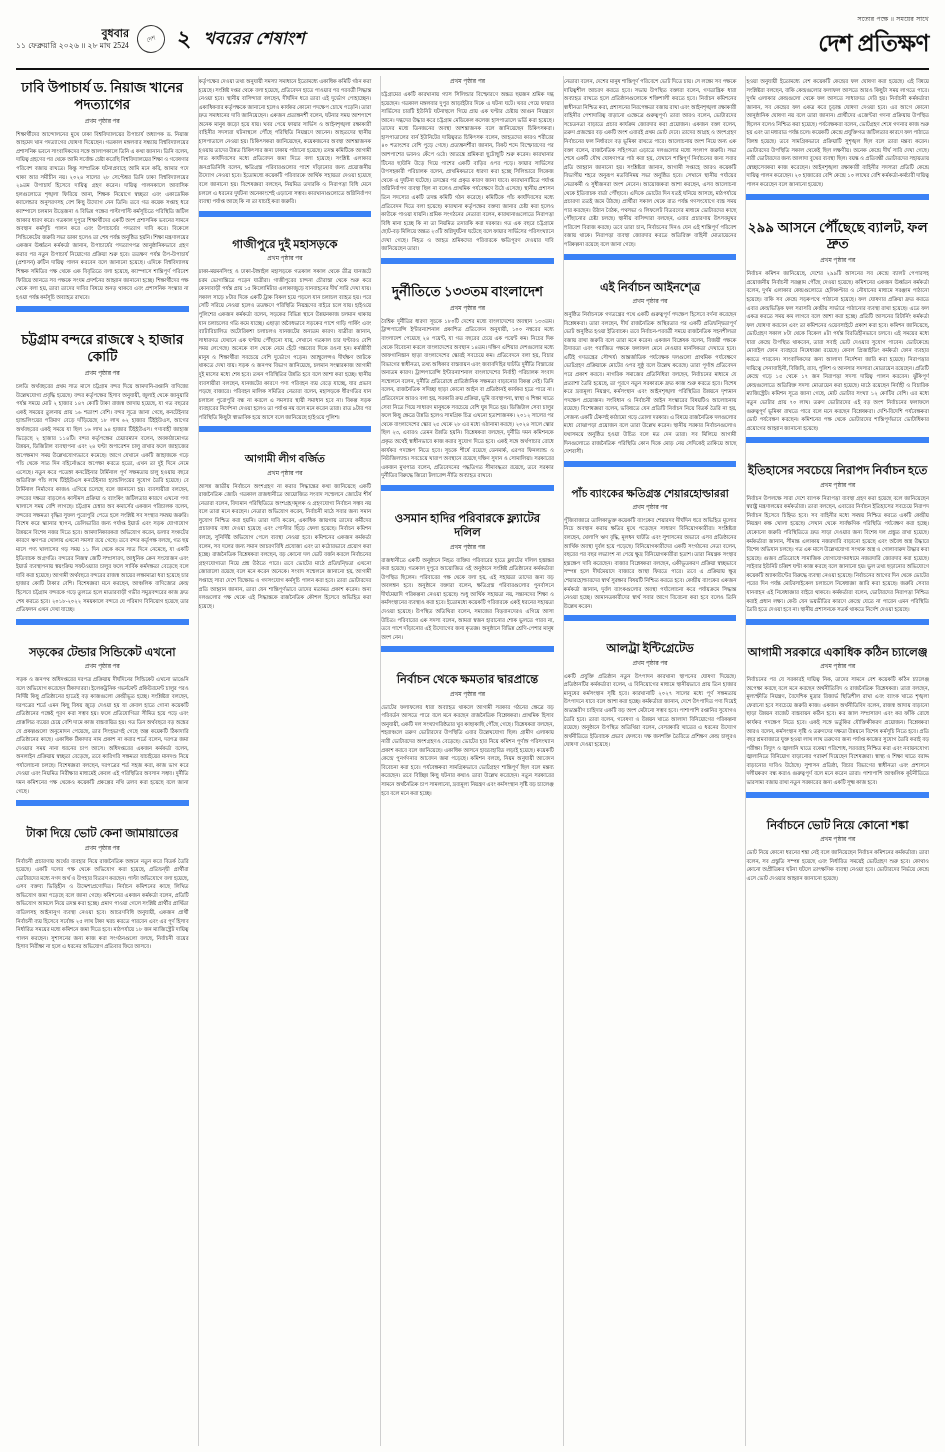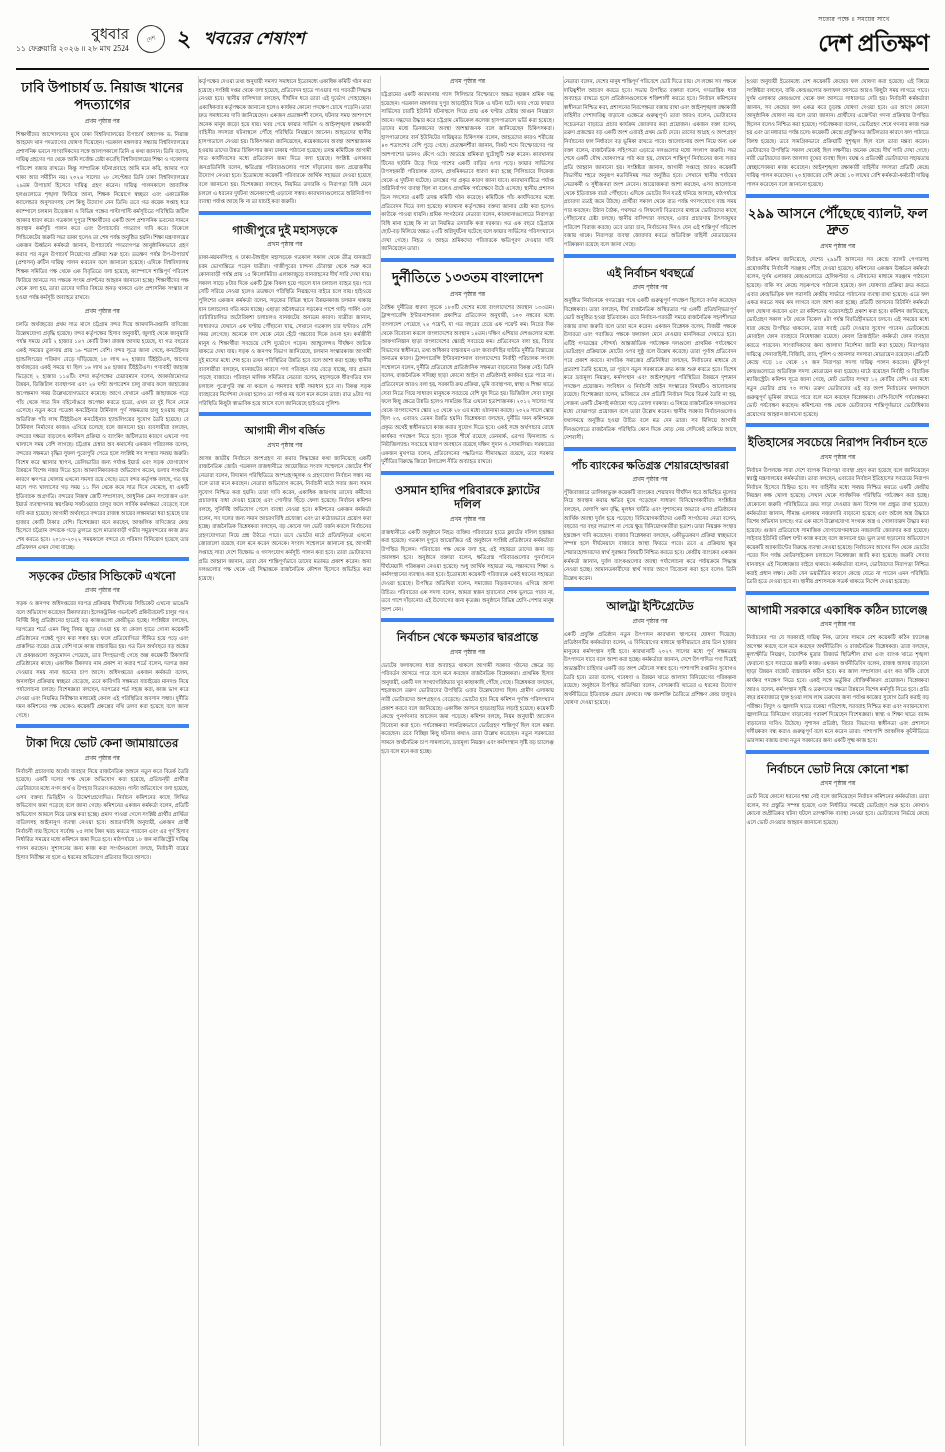--- a/index.html
+++ b/index.html
@@ -33,22 +33,22 @@
   .mast-left {
     display: flex;
     align-items: center;
     gap: 8px;
   }
   .mast-date {
     text-align: right;
     line-height: 1.25;
   }
   .mast-day {
-    font-size: 15px;
-    font-weight: normal;
+    font-size: 11px;
+    font-weight: bold;
   }
   .mast-datetext {
     font-size: 7.5px;
     letter-spacing: 0.2px;
   }
   .mast-seal {
     width: 26px;
     height: 26px;
     border: 1px solid #333;
     border-radius: 50%;
@@ -72,21 +72,21 @@
     letter-spacing: 0.3px;
     font-style: italic;
   }
   .mast-brand {
     font-size: 23px;
     font-weight: bold;
     letter-spacing: -0.5px;
     white-space: nowrap;
   }
   .mast-brand-wrap {
-    text-align: left;
+    text-align: right;
   }
   .mast-brand-sub {
     font-size: 6px;
     letter-spacing: 0.4px;
     color: #333;
   }
 
   
   .columns {
     display: grid;
@@ -103,22 +103,22 @@
     border-right: none;
     padding-right: 0;
   }
 
   .headline {
     font-size: 13.5px;
     font-weight: bold;
     line-height: 1.25;
     text-align: center;
     margin: 4px 0 2px 0;
-    padding-top: 8px;
-    border-top: 4px solid #3b82f6;
+    padding-top: 20px;
+    border-top: 6px solid #3b82f6;
   }
   .headline.first {
     border-top: none;
     padding-top: 0;
   }
   .headline.small {
     font-size: 11.5px;
   }
   .headline.tiny {
     font-size: 10.5px;
@@ -164,20 +164,21 @@
     </div>
   </div>
 
   <div class="columns">
 
     <div class="col">
       <div class="headline first">ঢাবি উপাচার্য ড. নিয়াজ খানের পদত্যাগের</div>
       <div class="byline">প্রথম পৃষ্ঠার পর</div>
       <div class="body">শিক্ষার্থীদের আন্দোলনের মুখে ঢাকা বিশ্ববিদ্যালয়ের উপাচার্য অধ্যাপক ড. নিয়াজ আহমেদ খান পদত্যাগের ঘোষণা দিয়েছেন। গতকাল মঙ্গলবার সন্ধ্যায় বিশ্ববিদ্যালয়ের প্রশাসনিক ভবনে সাংবাদিকদের সঙ্গে আলাপকালে তিনি এ কথা জানান। তিনি বলেন, দায়িত্ব গ্রহণের পর থেকে আমি সর্বোচ্চ চেষ্টা করেছি বিশ্ববিদ্যালয়ের শিক্ষা ও গবেষণার পরিবেশ বজায় রাখতে। কিন্তু সাম্প্রতিক ঘটনাপ্রবাহে আমি মনে করি, আমার পদে থাকা আর সমীচীন নয়। ২০২৪ সালের ২৮ সেপ্টেম্বর তিনি ঢাকা বিশ্ববিদ্যালয়ের ২৯তম উপাচার্য হিসেবে দায়িত্ব গ্রহণ করেন। দায়িত্ব পালনকালে আবাসিক হলগুলোতে শৃঙ্খলা ফিরিয়ে আনা, শিক্ষক নিয়োগে স্বচ্ছতা এবং একাডেমিক ক্যালেন্ডার অনুসরণসহ বেশ কিছু উদ্যোগ নেন তিনি। তবে গত কয়েক সপ্তাহ ধরে ক্যাম্পাসে চলমান উত্তেজনা ও বিভিন্ন পক্ষের পাল্টাপাল্টি কর্মসূচিতে পরিস্থিতি জটিল আকার ধারণ করে। গতকাল দুপুরে শিক্ষার্থীদের একটি অংশ প্রশাসনিক ভবনের সামনে অবস্থান কর্মসূচি পালন করে এবং উপাচার্যের পদত্যাগ দাবি করে। বিকেলে সিন্ডিকেটের জরুরি সভা ডাকা হলেও তা শেষ পর্যন্ত অনুষ্ঠিত হয়নি। শিক্ষা মন্ত্রণালয়ের একজন ঊর্ধ্বতন কর্মকর্তা জানান, উপাচার্যের পদত্যাগপত্র আনুষ্ঠানিকভাবে গ্রহণ করার পর নতুন উপাচার্য নিয়োগের প্রক্রিয়া শুরু হবে। ততক্ষণ পর্যন্ত উপ-উপাচার্য (প্রশাসন) রুটিন দায়িত্ব পালন করবেন বলে জানানো হয়েছে। এদিকে বিশ্ববিদ্যালয় শিক্ষক সমিতির পক্ষ থেকে এক বিবৃতিতে বলা হয়েছে, ক্যাম্পাসে শান্তিপূর্ণ পরিবেশ ফিরিয়ে আনতে সব পক্ষকে সংযম প্রদর্শনের আহ্বান জানানো হচ্ছে। শিক্ষার্থীদের পক্ষ থেকে বলা হয়, তারা তাদের দাবির বিষয়ে অনড় থাকবে এবং প্রশাসনিক সংস্কার না হওয়া পর্যন্ত কর্মসূচি অব্যাহত রাখবে।</div>
 
+      <div class="headline">চট্টগ্রাম বন্দরে রাজস্বে ২ হাজার কোটি</div>
       <div class="byline">প্রথম পৃষ্ঠার পর</div>
       <div class="body">চলতি অর্থবছরের প্রথম সাত মাসে চট্টগ্রাম বন্দর দিয়ে আমদানি-রপ্তানি বাণিজ্যে উল্লেখযোগ্য প্রবৃদ্ধি হয়েছে। বন্দর কর্তৃপক্ষের হিসাব অনুযায়ী, জুলাই থেকে জানুয়ারি পর্যন্ত সময়ে মোট ২ হাজার ১৪৭ কোটি টাকা রাজস্ব আদায় হয়েছে, যা গত বছরের একই সময়ের তুলনায় প্রায় ১৬ শতাংশ বেশি। বন্দর সূত্রে জানা গেছে, কনটেইনার হ্যান্ডলিংয়ের পরিমাণ বেড়ে দাঁড়িয়েছে ১৮ লাখ ৬২ হাজার টিইইউএস, আগের অর্থবছরের একই সময়ে যা ছিল ১৬ লাখ ৯৪ হাজার টিইইউএস। পণ্যবাহী জাহাজ ভিড়েছে ২ হাজার ১১৪টি। বন্দর কর্তৃপক্ষের চেয়ারম্যান বলেন, অবকাঠামোগত উন্নয়ন, ডিজিটাল ব্যবস্থাপনা এবং ২৪ ঘণ্টা অপারেশন চালু রাখার ফলে জাহাজের অপেক্ষমাণ সময় উল্লেখযোগ্যভাবে কমেছে। আগে যেখানে একটি জাহাজকে গড়ে পাঁচ থেকে সাত দিন বহির্নোঙরে অপেক্ষা করতে হতো, এখন তা দুই দিনে নেমে এসেছে। নতুন করে পতেঙ্গা কনটেইনার টার্মিনাল পূর্ণ সক্ষমতায় চালু হওয়ায় বছরে অতিরিক্ত পাঁচ লাখ টিইইউএস কনটেইনার হ্যান্ডলিংয়ের সুযোগ তৈরি হয়েছে। বে টার্মিনাল নির্মাণের কাজও এগিয়ে চলেছে বলে জানানো হয়। ব্যবসায়ীরা বলছেন, বন্দরের দক্ষতা বাড়লেও কাস্টমস প্রক্রিয়া ও ব্যাংকিং জটিলতার কারণে এখনো পণ্য খালাসে সময় বেশি লাগছে। চট্টগ্রাম চেম্বার অব কমার্সের একজন পরিচালক বলেন, বন্দরের সক্ষমতা বৃদ্ধির সুফল পুরোপুরি পেতে হলে সংশ্লিষ্ট সব সংস্থার সমন্বয় জরুরি। বিশেষ করে স্ক্যানার স্থাপন, ডেলিভারির জন্য পর্যাপ্ত ইয়ার্ড এবং সড়ক যোগাযোগ উন্নয়নে বিশেষ নজর দিতে হবে। আমদানিকারকরা অভিযোগ করেন, ডলার সংকটের কারণে ঋণপত্র খোলায় এখনো সমস্যা রয়ে গেছে। তবে বন্দর কর্তৃপক্ষ বলছে, গত ছয় মাসে পণ্য খালাসের গড় সময় ১১ দিন থেকে কমে সাত দিনে নেমেছে, যা একটি ইতিবাচক অগ্রগতি। বন্দরের নিজস্ব জেটি সম্প্রসারণ, আধুনিক ক্রেন সংযোজন এবং ইয়ার্ড ব্যবস্থাপনায় স্বয়ংক্রিয় সফটওয়্যার চালুর ফলে সার্বিক কর্মদক্ষতা বেড়েছে বলে দাবি করা হয়েছে। আগামী অর্থবছরে বন্দরের রাজস্ব আয়ের লক্ষ্যমাত্রা ধরা হয়েছে চার হাজার কোটি টাকার বেশি। বিশেষজ্ঞরা মনে করছেন, আঞ্চলিক বাণিজ্যের কেন্দ্র হিসেবে চট্টগ্রাম বন্দরকে গড়ে তুলতে হলে মাতারবাড়ী গভীর সমুদ্রবন্দরের কাজ দ্রুত শেষ করতে হবে। ২০১৮-২০২২ সময়কালে বন্দরে যে পরিমাণ বিনিয়োগ হয়েছে তার প্রতিফলন এখন দেখা যাচ্ছে।</div>
 
       <div class="headline small">সড়কের টেন্ডার সিন্ডিকেট এখনো</div>
       <div class="byline">প্রথম পৃষ্ঠার পর</div>
       <div class="body">সড়ক ও জনপথ অধিদপ্তরের দরপত্র প্রক্রিয়ায় দীর্ঘদিনের সিন্ডিকেট এখনো ভাঙেনি বলে অভিযোগ করেছেন ঠিকাদাররা। ইলেকট্রনিক গভর্নমেন্ট প্রকিউরমেন্ট চালুর পরও নির্দিষ্ট কিছু প্রতিষ্ঠানের হাতেই বড় কাজগুলো কেন্দ্রীভূত হচ্ছে। সংশ্লিষ্টরা বলছেন, দরপত্রের শর্তে এমন কিছু বিষয় জুড়ে দেওয়া হয় যা কেবল হাতে গোনা কয়েকটি প্রতিষ্ঠানের পক্ষেই পূরণ করা সম্ভব হয়। ফলে প্রতিযোগিতা সীমিত হয়ে পড়ে এবং প্রাক্কলিত ব্যয়ের চেয়ে বেশি দামে কাজ বাস্তবায়িত হয়। গত তিন অর্থবছরে বড় অঙ্কের যে প্রকল্পগুলো অনুমোদন পেয়েছে, তার সিংহভাগই গেছে অল্প কয়েকটি ঠিকাদারি প্রতিষ্ঠানের কাছে। একাধিক ঠিকাদার নাম প্রকাশ না করার শর্তে বলেন, দরপত্র জমা দেওয়ার সময় নানা ধরনের চাপ আসে। অধিদপ্তরের একজন কর্মকর্তা বলেন, অনলাইন প্রক্রিয়ায় স্বচ্ছতা বেড়েছে, তবে কারিগরি সক্ষমতা যাচাইয়ের মানদণ্ড নিয়ে পর্যালোচনা চলছে। বিশেষজ্ঞরা বলছেন, দরপত্রের শর্ত সহজ করা, কাজ ভাগ করে দেওয়া এবং নিয়মিত নিরীক্ষার মাধ্যমেই কেবল এই পরিস্থিতির অবসান সম্ভব। দুর্নীতি দমন কমিশনের পক্ষ থেকেও কয়েকটি প্রকল্পের নথি তলব করা হয়েছে বলে জানা গেছে।</div>
 
       <div class="headline small">টাকা দিয়ে ভোট কেনা জামায়াতের</div>
       <div class="byline">প্রথম পৃষ্ঠার পর</div>
       <div class="body">নির্বাচনী প্রচারণায় অর্থের ব্যবহার নিয়ে রাজনৈতিক অঙ্গনে নতুন করে বিতর্ক তৈরি হয়েছে। একটি দলের পক্ষ থেকে অভিযোগ করা হয়েছে, প্রতিদ্বন্দ্বী প্রার্থীরা ভোটারদের মধ্যে নগদ অর্থ ও উপহার বিতরণ করছেন। পাল্টা অভিযোগে বলা হয়েছে, এসব বক্তব্য ভিত্তিহীন ও উদ্দেশ্যপ্রণোদিত। নির্বাচন কমিশনের কাছে লিখিত অভিযোগ জমা পড়েছে বলে জানা গেছে। কমিশনের একজন কর্মকর্তা বলেন, প্রতিটি অভিযোগ আমলে নিয়ে তদন্ত করা হচ্ছে। প্রমাণ পাওয়া গেলে সংশ্লিষ্ট প্রার্থীর প্রার্থিতা বাতিলসহ আইনানুগ ব্যবস্থা নেওয়া হবে। আচরণবিধি অনুযায়ী, একজন প্রার্থী নির্বাচনী ব্যয় হিসেবে সর্বোচ্চ ২৫ লাখ টাকা খরচ করতে পারবেন এবং এর পূর্ণ হিসাব নির্ধারিত সময়ের মধ্যে কমিশনে জমা দিতে হবে। মাঠপর্যায়ে ১৮ জন ম্যাজিস্ট্রেট দায়িত্ব পালন করছেন। সুশাসনের জন্য কাজ করা সংগঠনগুলো বলছে, নির্বাচনী ব্যয়ের হিসাব নিরীক্ষা না হলে এ ধরনের অভিযোগ প্রতিবার ফিরে আসবে।</div>
@@ -208,21 +209,21 @@
       <div class="body">রাজধানীতে একটি অনুষ্ঠানে নিহত ব্যক্তির পরিবারের হাতে ফ্ল্যাটের দলিল হস্তান্তর করা হয়েছে। গতকাল দুপুরে আয়োজিত ওই অনুষ্ঠানে সংশ্লিষ্ট প্রতিষ্ঠানের কর্মকর্তারা উপস্থিত ছিলেন। পরিবারের পক্ষ থেকে বলা হয়, এই সহায়তা তাদের জন্য বড় অবলম্বন হবে। অনুষ্ঠানে বক্তারা বলেন, ক্ষতিগ্রস্ত পরিবারগুলোর পুনর্বাসনে দীর্ঘমেয়াদি পরিকল্পনা নেওয়া হয়েছে। শুধু আর্থিক সহায়তা নয়, সন্তানদের শিক্ষা ও কর্মসংস্থানের ব্যবস্থাও করা হবে। ইতোমধ্যে কয়েকটি পরিবারকে একই ধরনের সহায়তা দেওয়া হয়েছে। উপস্থিত অতিথিরা বলেন, সমাজের বিত্তবানদেরও এগিয়ে আসা উচিত। পরিবারের এক সদস্য বলেন, আমরা স্বজন হারানোর শোক ভুলতে পারব না, তবে পাশে দাঁড়ানোর এই উদ্যোগের জন্য কৃতজ্ঞ। অনুষ্ঠানে বিভিন্ন শ্রেণি-পেশার মানুষ অংশ নেন।</div>
 
       <div class="headline small">নির্বাচন থেকে ক্ষমতার দ্বারপ্রান্তে</div>
       <div class="byline">প্রথম পৃষ্ঠার পর</div>
       <div class="body">ভোটের ফলাফলের ধারা অব্যাহত থাকলে আগামী সরকার গঠনের ক্ষেত্রে বড় পরিবর্তন আসতে পারে বলে মনে করছেন রাজনৈতিক বিশ্লেষকরা। প্রাথমিক হিসাব অনুযায়ী, একটি দল সংখ্যাগরিষ্ঠতার খুব কাছাকাছি পৌঁছে গেছে। বিশ্লেষকরা বলছেন, শহরাঞ্চলে তরুণ ভোটারদের উপস্থিতি এবার উল্লেখযোগ্য ছিল। গ্রামীণ এলাকায় নারী ভোটারদের অংশগ্রহণও বেড়েছে। ভোটের হার নিয়ে কমিশন পূর্ণাঙ্গ পরিসংখ্যান প্রকাশ করবে বলে জানিয়েছে। একাধিক আসনে হাড্ডাহাড্ডি লড়াই হয়েছে। কয়েকটি কেন্দ্রে পুনর্গণনার আবেদন জমা পড়েছে। কমিশন বলছে, নিয়ম অনুযায়ী আবেদন বিবেচনা করা হবে। পর্যবেক্ষকরা সামগ্রিকভাবে ভোটগ্রহণ শান্তিপূর্ণ ছিল বলে মন্তব্য করেছেন। তবে বিচ্ছিন্ন কিছু ঘটনার কথাও তারা উল্লেখ করেছেন। নতুন সরকারের সামনে অর্থনৈতিক চাপ সামলানো, দ্রব্যমূল্য নিয়ন্ত্রণ এবং কর্মসংস্থান সৃষ্টি বড় চ্যালেঞ্জ হবে বলে মনে করা হচ্ছে।</div>
     </div>
 
     <div class="col">
       <div class="body jump">নেতারা বলেন, দেশের মানুষ শান্তিপূর্ণ পরিবেশে ভোট দিতে চায়। সে লক্ষ্যে সব পক্ষকে দায়িত্বশীল আচরণ করতে হবে। সভায় উপস্থিত বক্তারা বলেন, গণতান্ত্রিক ধারা অব্যাহত রাখতে হলে প্রতিষ্ঠানগুলোকে শক্তিশালী করতে হবে। নির্বাচন কমিশনের স্বাধীনতা নিশ্চিত করা, প্রশাসনের নিরপেক্ষতা বজায় রাখা এবং আইনশৃঙ্খলা রক্ষাকারী বাহিনীর পেশাদারিত্ব বাড়ানো এক্ষেত্রে গুরুত্বপূর্ণ। তারা আরও বলেন, ভোটারদের সচেতনতা বাড়াতে প্রচার কার্যক্রম জোরদার করা প্রয়োজন। একজন বক্তা বলেন, তরুণ প্রজন্মের বড় একটি অংশ এবারই প্রথম ভোট দেবে। তাদের আগ্রহ ও অংশগ্রহণ নির্বাচনের ফল নির্ধারণে বড় ভূমিকা রাখতে পারে। আলোচনায় অংশ নিয়ে অন্য এক বক্তা বলেন, রাজনৈতিক সহিংসতা এড়াতে দলগুলোর মধ্যে সংলাপ জরুরি। সভা শেষে একটি যৌথ ঘোষণাপত্র পাঠ করা হয়, যেখানে শান্তিপূর্ণ নির্বাচনের জন্য সবার প্রতি আহ্বান জানানো হয়। সংশ্লিষ্টরা জানান, আগামী সপ্তাহে আরও কয়েকটি বিভাগীয় শহরে অনুরূপ মতবিনিময় সভা অনুষ্ঠিত হবে। সেখানে স্থানীয় পর্যায়ের নেতাকর্মী ও সুধীজনরা অংশ নেবেন। আয়োজকরা আশা করছেন, এসব আলোচনা থেকে ইতিবাচক বার্তা পৌঁছাবে। এদিকে ভোটের দিন যতই ঘনিয়ে আসছে, মাঠপর্যায়ে প্রচারণা ততই জমে উঠছে। প্রার্থীরা সকাল থেকে রাত পর্যন্ত গণসংযোগে ব্যস্ত সময় পার করছেন। উঠান বৈঠক, পথসভা ও লিফলেট বিতরণের মাধ্যমে ভোটারদের কাছে পৌঁছানোর চেষ্টা চলছে। স্থানীয় বাসিন্দারা বলছেন, এবার প্রচারণায় উৎসবমুখর পরিবেশ বিরাজ করছে। তবে তারা চান, নির্বাচনের দিনও যেন এই শান্তিপূর্ণ পরিবেশ বজায় থাকে। নিরাপত্তা ব্যবস্থা জোরদার করতে অতিরিক্ত বাহিনী মোতায়েনের পরিকল্পনা রয়েছে বলে জানা গেছে।</div>
 
-      <div class="headline small">এই নির্বাচন থবছর্ত্রে</div>
+      <div class="headline small">এই নির্বাচন আইনশ্ত্রে</div>
       <div class="byline">প্রথম পৃষ্ঠার পর</div>
       <div class="body">অনুষ্ঠিত নির্বাচনকে গণতন্ত্রের পথে একটি গুরুত্বপূর্ণ পদক্ষেপ হিসেবে বর্ণনা করেছেন বিশ্লেষকরা। তারা বলছেন, দীর্ঘ রাজনৈতিক অস্থিরতার পর একটি প্রতিদ্বন্দ্বিতাপূর্ণ ভোট অনুষ্ঠিত হওয়া ইতিবাচক। তবে নির্বাচন-পরবর্তী সময়ে রাজনৈতিক সহনশীলতা বজায় রাখা জরুরি বলে তারা মনে করেন। একজন বিশ্লেষক বলেন, বিজয়ী পক্ষকে উদারতা এবং পরাজিত পক্ষকে ফলাফল মেনে নেওয়ার মানসিকতা দেখাতে হবে। এটিই গণতন্ত্রের সৌন্দর্য। আন্তর্জাতিক পর্যবেক্ষক দলগুলো প্রাথমিক পর্যবেক্ষণে ভোটগ্রহণ প্রক্রিয়াকে মোটের ওপর সুষ্ঠু বলে উল্লেখ করেছে। তারা পূর্ণাঙ্গ প্রতিবেদন পরে প্রকাশ করবে। নাগরিক সমাজের প্রতিনিধিরা বলছেন, নির্বাচনের মাধ্যমে যে প্রত্যাশা তৈরি হয়েছে, তা পূরণে নতুন সরকারকে দ্রুত কাজ শুরু করতে হবে। বিশেষ করে দ্রব্যমূল্য নিয়ন্ত্রণ, কর্মসংস্থান এবং আইনশৃঙ্খলা পরিস্থিতির উন্নয়নে দৃশ্যমান পদক্ষেপ প্রয়োজন। সংবিধান ও নির্বাচনী আইন সংস্কারের বিষয়টিও আলোচনায় রয়েছে। বিশেষজ্ঞরা বলেন, ভবিষ্যতে যেন প্রতিটি নির্বাচন নিয়ে বিতর্ক তৈরি না হয়, সেজন্য একটি টেকসই কাঠামো গড়ে তোলা দরকার। এ বিষয়ে রাজনৈতিক দলগুলোর মধ্যে বোঝাপড়া প্রয়োজন বলে তারা উল্লেখ করেন। স্থানীয় সরকার নির্বাচনগুলোও যথাসময়ে অনুষ্ঠিত হওয়া উচিত বলে মত দেন তারা। সব মিলিয়ে আগামী দিনগুলোতে রাজনৈতিক পরিস্থিতি কোন দিকে মোড় নেয় সেদিকেই তাকিয়ে আছে দেশবাসী।</div>
 
       <div class="headline tiny">পাঁচ ব্যাংকের ক্ষতিগ্রস্ত শেয়ারহোল্ডাররা</div>
       <div class="byline">প্রথম পৃষ্ঠার পর</div>
       <div class="body">পুঁজিবাজারে তালিকাভুক্ত কয়েকটি ব্যাংকের শেয়ারদর দীর্ঘদিন ধরে অভিহিত মূল্যের নিচে অবস্থান করায় ক্ষতির মুখে পড়েছেন সাধারণ বিনিয়োগকারীরা। সংশ্লিষ্টরা বলছেন, খেলাপি ঋণ বৃদ্ধি, মূলধন ঘাটতি এবং সুশাসনের অভাবে এসব প্রতিষ্ঠানের আর্থিক অবস্থা দুর্বল হয়ে পড়েছে। বিনিয়োগকারীদের একটি সংগঠনের নেতা বলেন, বছরের পর বছর লভ্যাংশ না পেয়ে ক্ষুদ্র বিনিয়োগকারীরা হতাশ। তারা নিয়ন্ত্রক সংস্থার হস্তক্ষেপ দাবি করেছেন। বাজার বিশ্লেষকরা বলছেন, একীভূতকরণ প্রক্রিয়া স্বচ্ছভাবে সম্পন্ন হলে দীর্ঘমেয়াদে বাজারে আস্থা ফিরতে পারে। তবে এ প্রক্রিয়ায় ক্ষুদ্র শেয়ারহোল্ডারদের স্বার্থ সুরক্ষার বিষয়টি নিশ্চিত করতে হবে। কেন্দ্রীয় ব্যাংকের একজন কর্মকর্তা জানান, দুর্বল ব্যাংকগুলোর অবস্থা পর্যালোচনা করে পর্যায়ক্রমে সিদ্ধান্ত নেওয়া হচ্ছে। আমানতকারীদের স্বার্থ সবার আগে বিবেচনা করা হবে বলেও তিনি উল্লেখ করেন।</div>
 
       <div class="headline small">আলট্রা ইন্টিগ্রেটেড</div>
       <div class="byline">প্রথম পৃষ্ঠার পর</div>
       <div class="body">একটি প্রযুক্তি প্রতিষ্ঠান নতুন উৎপাদন কারখানা স্থাপনের ঘোষণা দিয়েছে। প্রতিষ্ঠানটির কর্মকর্তারা বলেন, এ বিনিয়োগের মাধ্যমে স্থানীয়ভাবে প্রায় তিন হাজার মানুষের কর্মসংস্থান সৃষ্টি হবে। কারখানাটি ২০২৭ সালের মধ্যে পূর্ণ সক্ষমতায় উৎপাদনে যাবে বলে আশা করা হচ্ছে। কর্মকর্তারা জানান, দেশে উৎপাদিত পণ্য দিয়েই অভ্যন্তরীণ চাহিদার একটি বড় অংশ মেটানো সম্ভব হবে। পাশাপাশি রপ্তানির সুযোগও তৈরি হবে। তারা বলেন, গবেষণা ও উন্নয়ন খাতে আলাদা বিনিয়োগের পরিকল্পনা রয়েছে। অনুষ্ঠানে উপস্থিত অতিথিরা বলেন, বেসরকারি খাতের এ ধরনের উদ্যোগ অর্থনীতিতে ইতিবাচক প্রভাব ফেলবে। দক্ষ জনশক্তি তৈরিতে প্রশিক্ষণ কেন্দ্র চালুরও ঘোষণা দেওয়া হয়েছে।</div>

